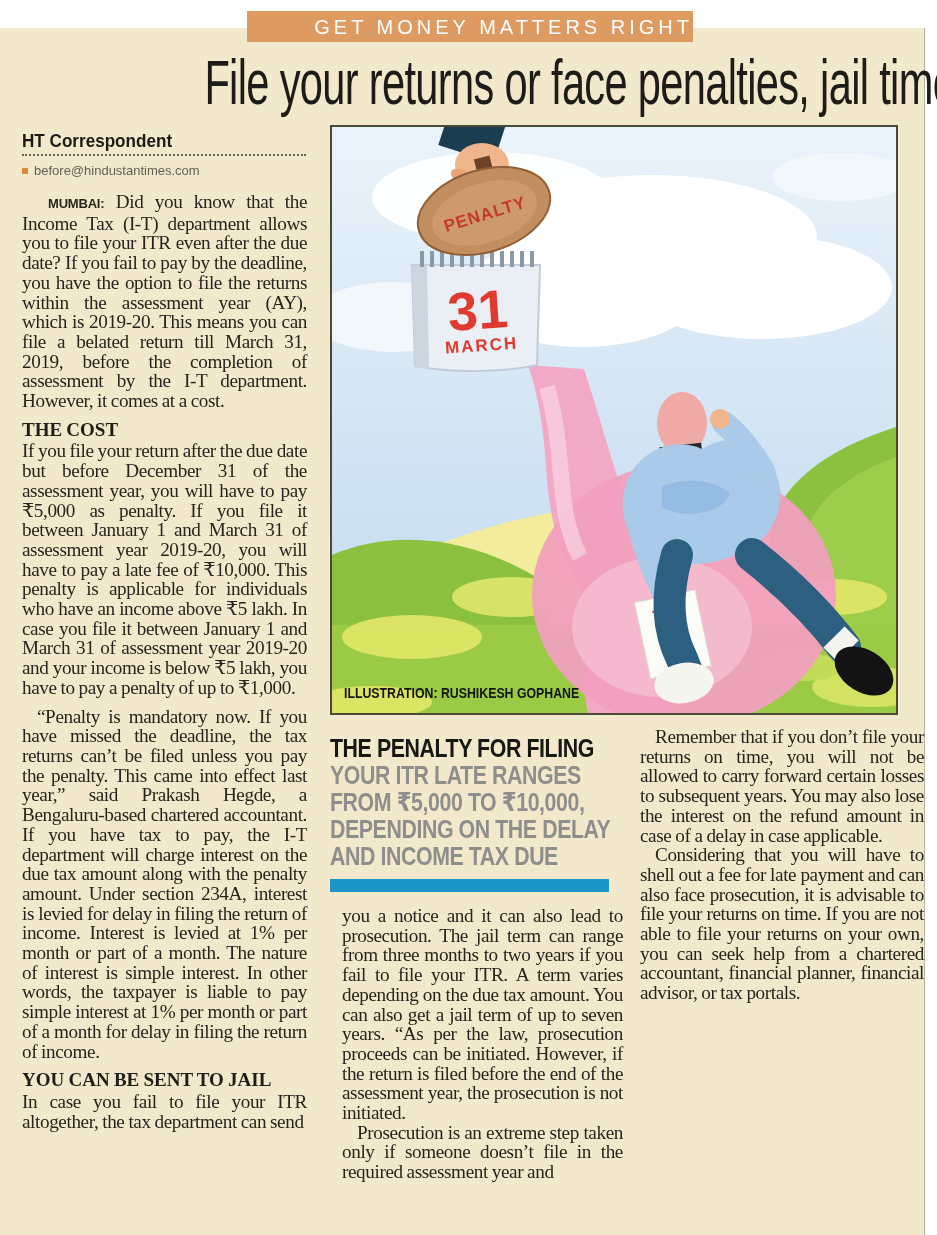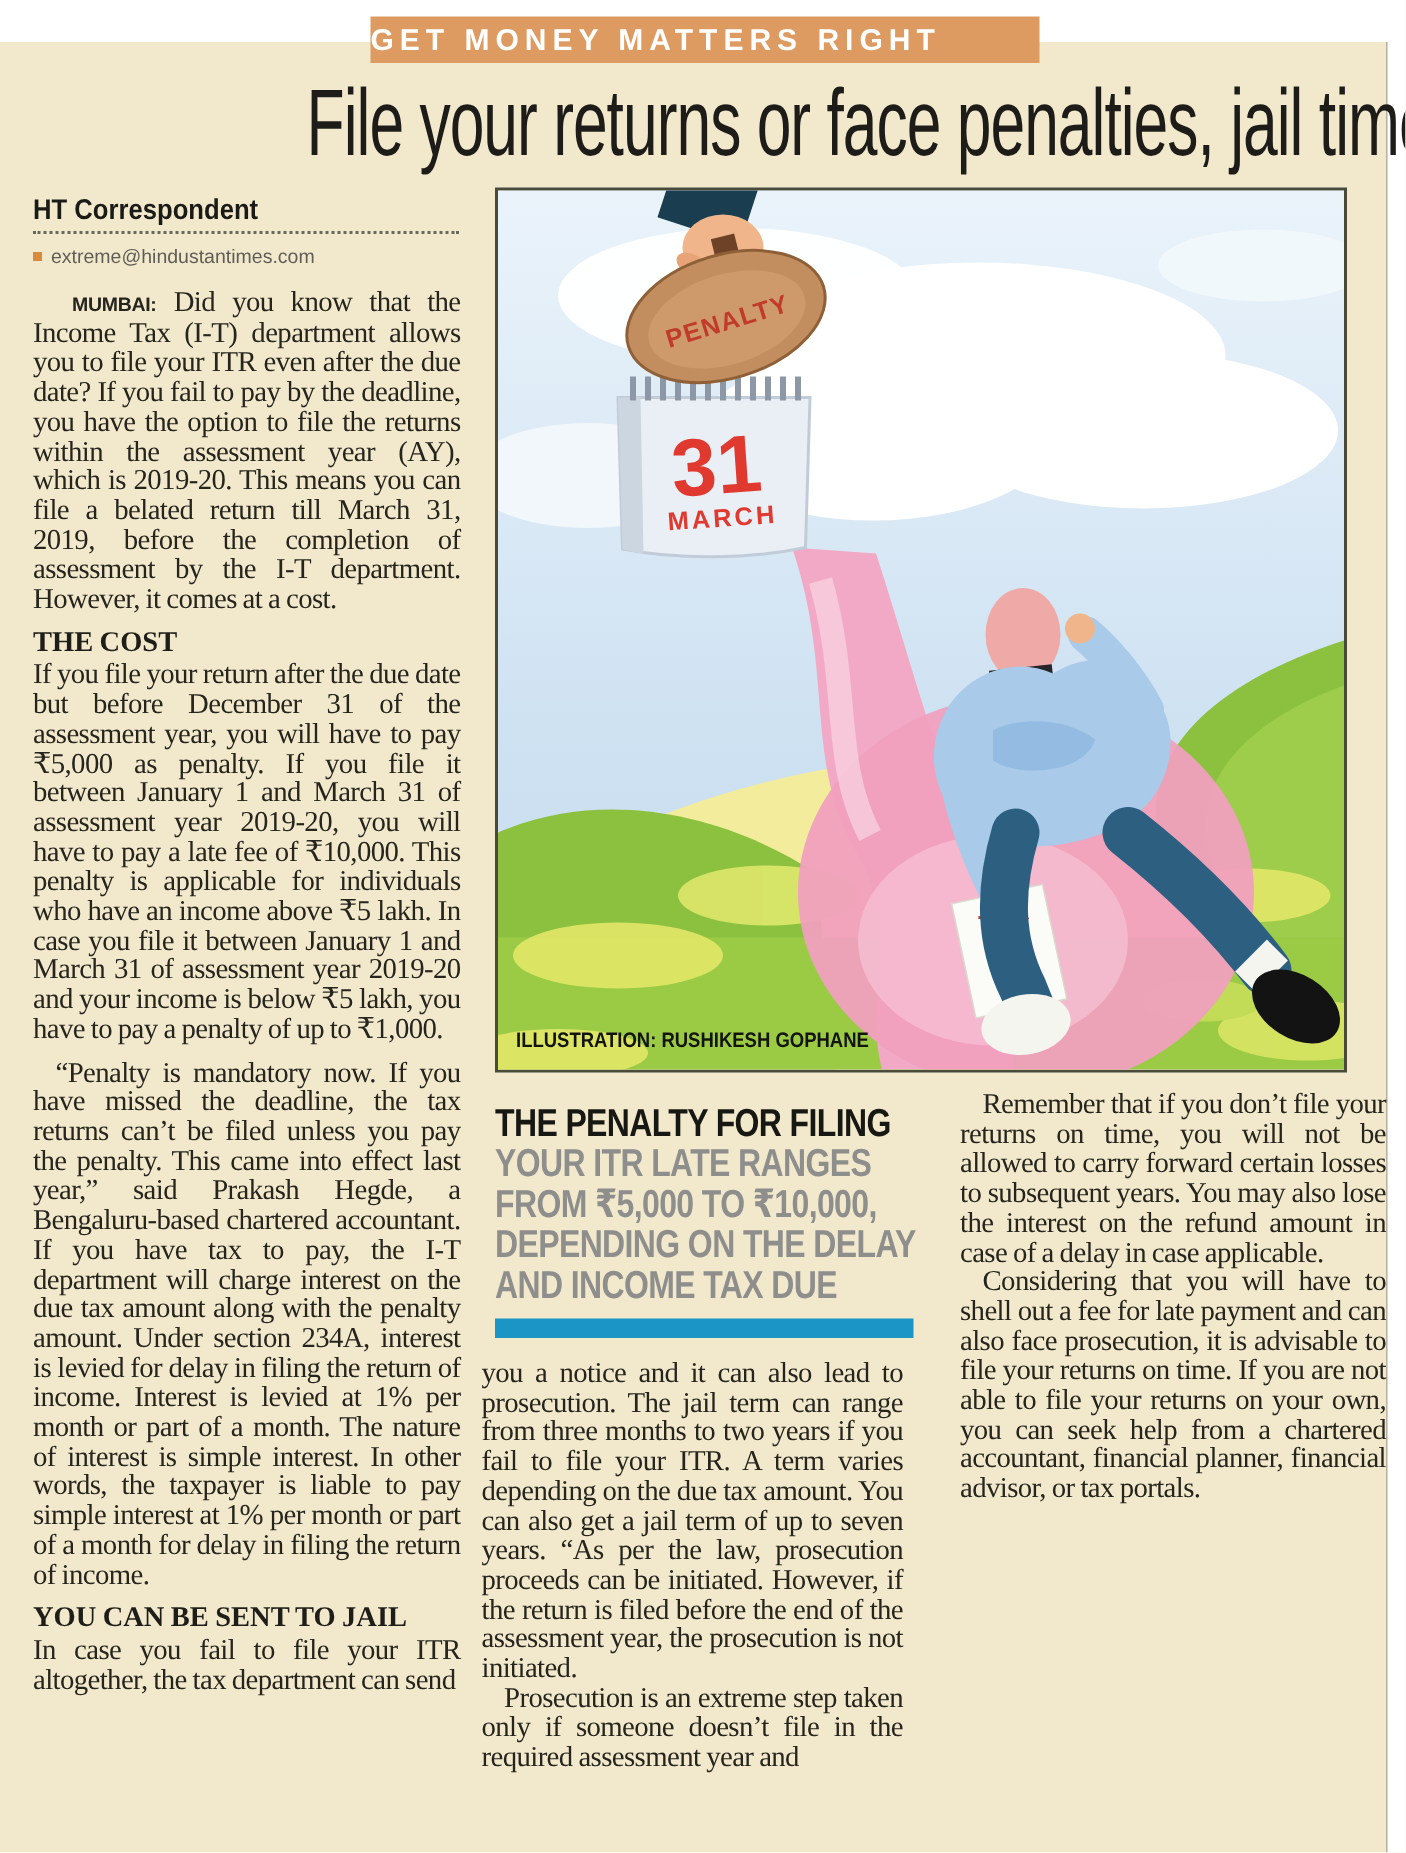--- a/index.html
+++ b/index.html
@@ -2,22 +2,22 @@
 <html><head>
 <meta charset="utf-8">
 <style>
   html,body{margin:0;padding:0;background:#ffffff;}
   .sheet{position:relative;width:937px;height:1235px;background:#ffffff;overflow:hidden;
          font-family:"Liberation Serif","DejaVu Serif",serif;}
   .page-bg{position:absolute;left:0;top:28px;width:924px;height:1207px;background:#F2E9CD;
            border-right:1px solid #b9b2a0;}
   
   .banner{position:absolute;left:247px;top:11px;width:446px;height:31px;background:#DD9B62;
-          color:#ffffff;font-family:"Liberation Sans","DejaVu Sans",sans-serif;font-weight:bold;
-          font-size:20px;letter-spacing:4px;text-align:left;line-height:32px;}
+          color:#ffffff;font-family:"Liberation Sans","DejaVu Sans",sans-serif;font-weight:normal;
+          font-size:20px;letter-spacing:4px;text-align:right;line-height:32px;}
   
   .headline{position:absolute;left:0;top:46px;width:925px;text-align:center;white-space:nowrap;padding-left:11px;}
   .headline span{display:inline-block;transform:scaleX(0.66);transform-origin:50% 50%;
           font-family:"Liberation Sans","DejaVu Sans",sans-serif;font-weight:400;
           font-size:63px;letter-spacing:-1px;color:#1D1C18;}
   
   .byline{position:absolute;left:22px;top:130px;width:284px;}
   .byline .author{font-family:"Liberation Sans","DejaVu Sans",sans-serif;font-weight:bold;
           font-size:19px;color:#1a1a16;transform:scaleX(.9);transform-origin:0 50%;display:inline-block;}
   .byline .rule{border-bottom:2px dotted #6b675c;margin-top:2px;width:284px;}
@@ -26,21 +26,21 @@
   .byline .bullet{width:6px;height:6px;background:#D98A3D;display:inline-block;margin-right:6px;}
   
   .col{position:absolute;text-align:justify;color:#26241D;font-size:19.2px;line-height:19.7px;
        letter-spacing:-0.4px;word-spacing:-0.5px;}
   .col p{margin:0;}
   .col p.indent{text-indent:15px;}
   .col h3{font-size:19px;margin:9px 0 2px 0;letter-spacing:0;color:#1e1d18;}
   .dateline{font-family:"Liberation Sans","DejaVu Sans",sans-serif;font-weight:bold;
        font-size:13px;letter-spacing:-0.2px;margin-left:26px;}
   .col-left{left:22px;top:192px;width:285px;}
-  .col-mid-body{left:321px;top:906px;width:281px;}
+  .col-mid-body{left:342px;top:906px;width:281px;}
   .col-right{left:640px;top:727px;width:284px;}
   .gap{height:9px;}
   
   .pullquote{position:absolute;left:330px;top:735px;width:281px;
        font-family:"Liberation Sans","DejaVu Sans",sans-serif;font-weight:bold;}
   .pq-line{display:block;font-size:26px;line-height:27px;color:#8E8E8C;transform:scaleX(.82);
        transform-origin:0 50%;white-space:nowrap;letter-spacing:-0.5px;}
   .pq-line.first{color:#171713;}
   .pq-bar{width:279px;height:13px;background:#1B95C5;margin-top:9px;}
   
@@ -63,21 +63,21 @@
 
   <div class="headline">
     <span>File your returns or face penalties, jail time</span>
   </div>
 
   <div class="byline">
     <span class="author">HT Correspondent</span>
     <div class="rule"></div>
     <div class="email-row">
       <span class="bullet"></span>
-      <span>extreme@hindustantimes.com</span>
+      <span>before@hindustantimes.com</span>
     </div>
   </div>
 
   <div class="col col-left">
     <p><span class="dateline">MUMBAI:</span> <span>Did you know that the Income Tax (I-T) department allows you to file your ITR even after the due date? If you fail to pay by the deadline, you have the option to file the returns within the assessment year (AY), which is 2019-20. This means you can file a belated return till March 31, 2019, before the completion of assessment by the I-T department. However, it comes at a cost.</span></p>
     <h3>THE COST</h3>
     <p>If you file your return after the due date but before December 31 of the assessment year, you will have to pay ₹5,000 as penalty. If you file it between January 1 and March 31 of assessment year 2019-20, you will have to pay a late fee of ₹10,000. This penalty is applicable for individuals who have an income above ₹5 lakh. In case you file it between January 1 and March 31 of assessment year 2019-20 and your income is below ₹5 lakh, you have to pay a penalty of up to ₹1,000.</p>
     <div class="gap"></div>
     <p class="indent">“Penalty is mandatory now. If you have missed the deadline, the tax returns can’t be filed unless you pay the penalty. This came into effect last year,” said Prakash Hegde, a Bengaluru-based chartered accountant. If you have tax to pay, the I-T department will charge interest on the due tax amount along with the penalty amount. Under section 234A, interest is levied for delay in filing the return of income. Interest is levied at 1% per month or part of a month. The nature of interest is simple interest. In other words, the taxpayer is liable to pay simple interest at 1% per month or part of a month for delay in filing the return of income.</p>
     <h3>YOU CAN BE SENT TO JAIL</h3>

